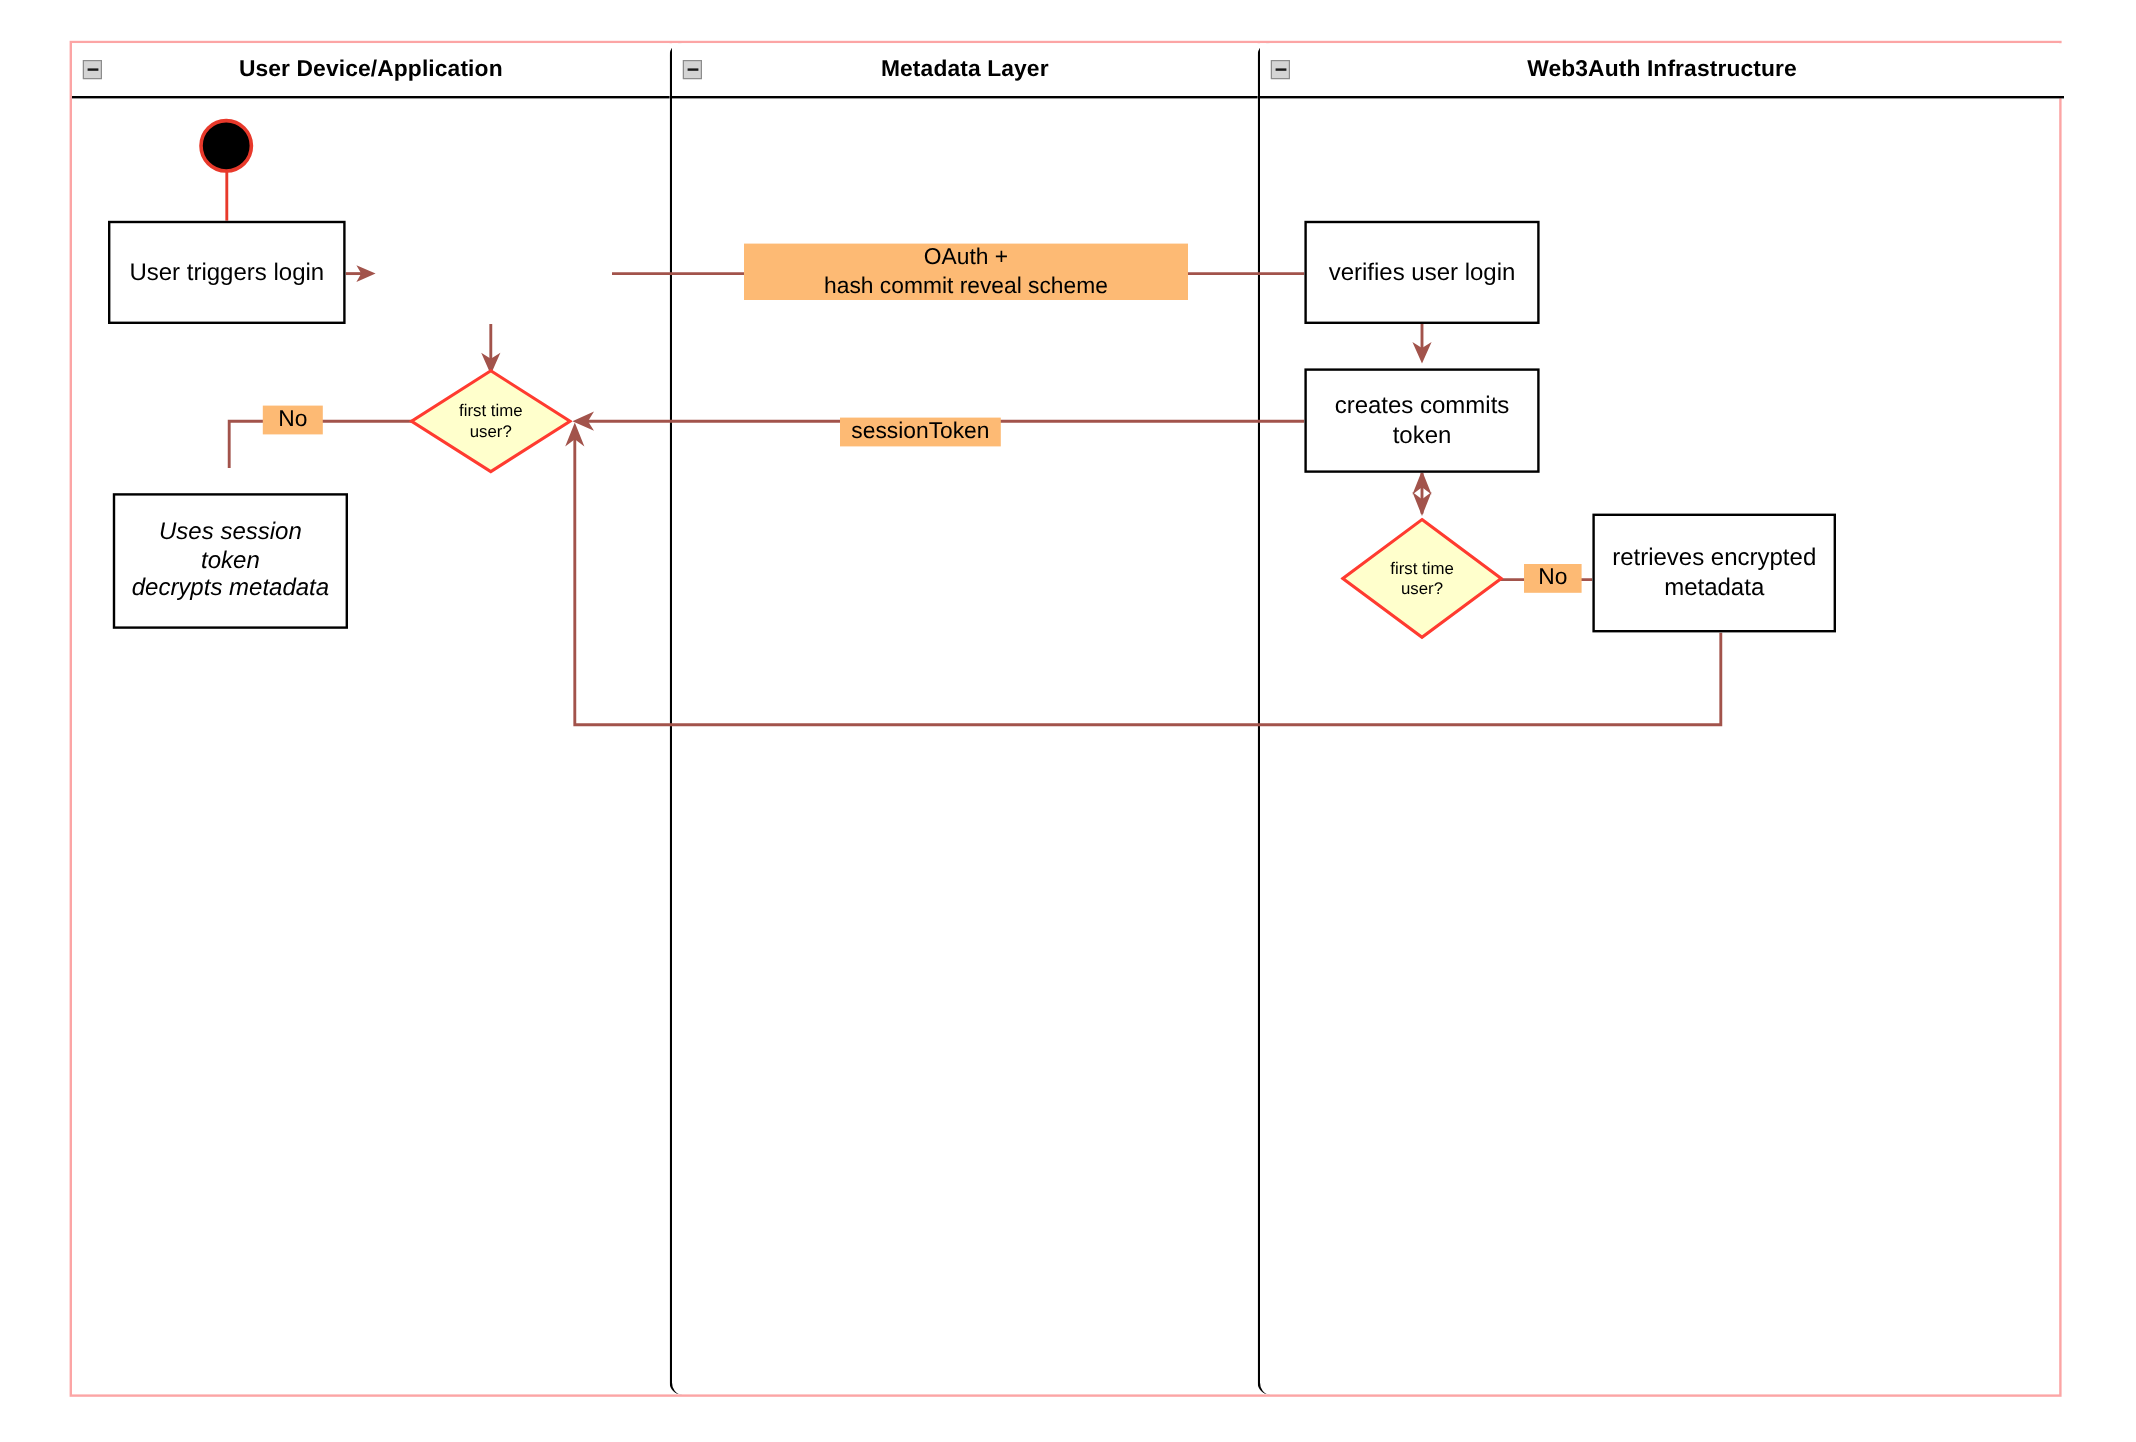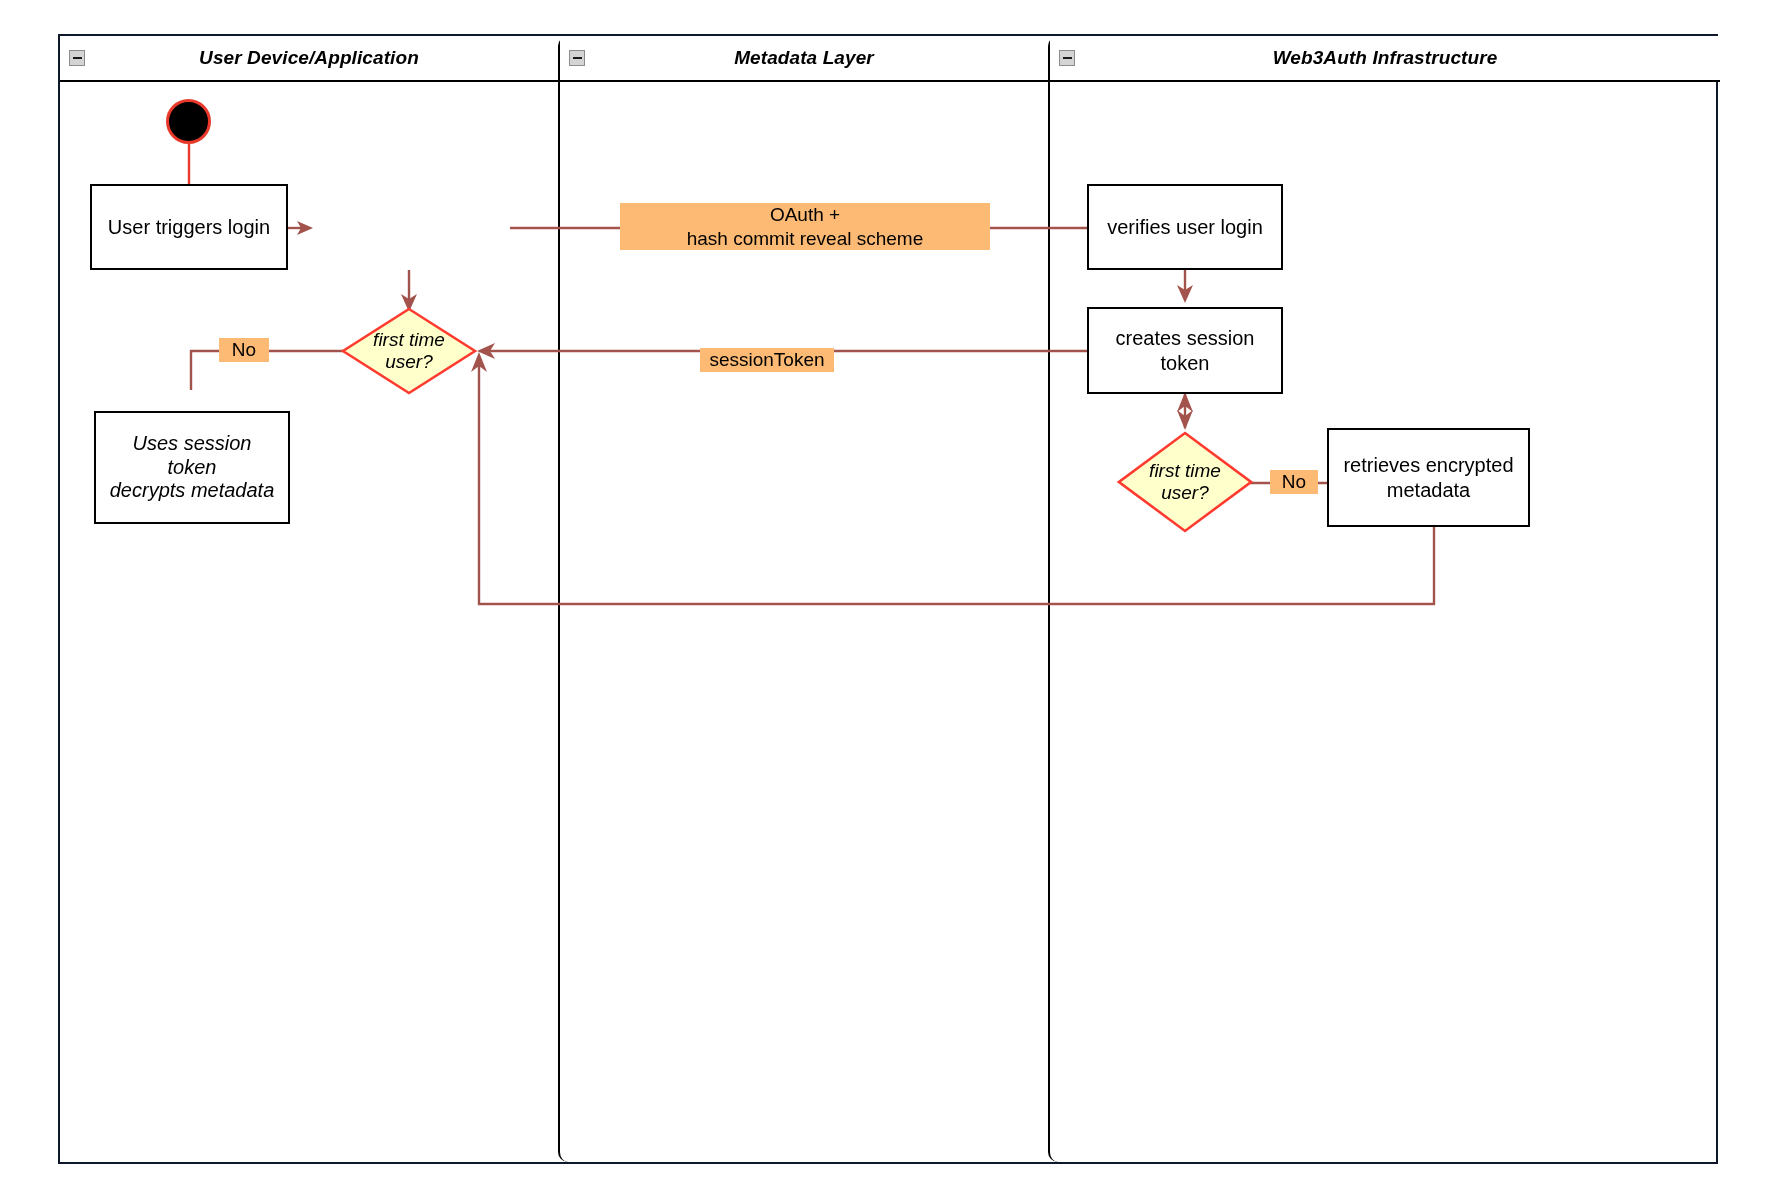--- a/index.html
+++ b/index.html
@@ -17,24 +17,23 @@
     overflow: hidden;
   }
 
   
   .pool {
     position: absolute;
     left: 58px;
     top: 34px;
     width: 1660px;
     height: 1130px;
-    border: 2px solid #0f172a;
-    box-sizing: border-box;
-    background: #ffffff;
-    font-style: italic;
+    border: 2px solid #fca5a5;
+    box-sizing: border-box;
+    background: #ffffff;
   }
   .lane {
     position: absolute;
     top: 0;
     height: 100%;
     box-sizing: border-box;
   }
   .lane + .lane { border-left: 2px solid #000000; border-radius: 10px; }
   .lane-header {
     position: relative;
@@ -102,25 +101,24 @@
   .diamond-wrap { position: absolute; z-index: 5; }
   .diamond-wrap svg { display: block; }
   .diamond-label {
     position: absolute;
     left: 0; top: 0;
     width: 100%; height: 100%;
     display: flex;
     align-items: center;
     justify-content: center;
     text-align: center;
-    font-size: 19px;
+    font-size: 14px;
     line-height: 1.18;
     color: #000000;
     pointer-events: none;
-    font-style: italic;
   }
 
   
   .edges {
     position: absolute;
     left: 0; top: 0;
     width: 1780px; height: 1202px;
     z-index: 2;
     overflow: visible;
   }
@@ -230,21 +228,21 @@
     <span style="white-space:pre-line;">Uses session
 token
 decrypts metadata</span>
   </div>
 
   <div class="node act" style="left:1087px; top:184px; width:196px; height:86px;">
     <span style="white-space:pre-line;">verifies user login</span>
   </div>
 
   <div class="node act" style="left:1087px; top:307px; width:196px; height:87px;">
-    <span style="white-space:pre-line;">creates session
+    <span style="white-space:pre-line;">creates commits
 token</span>
   </div>
 
   <div class="diamond-wrap" style="left:1117px; top:431px; width:136px; height:102px;">
     <svg width="136" height="102" viewBox="0 0 136 102">
       <polygon points="68,2 134,51 68,100 2,51" fill="#ffffcc" stroke="#ff3b30" stroke-width="2.6"></polygon>
     </svg>
     <div class="diamond-label" style="white-space:pre-line;">first time
 user?</div>
   </div>

